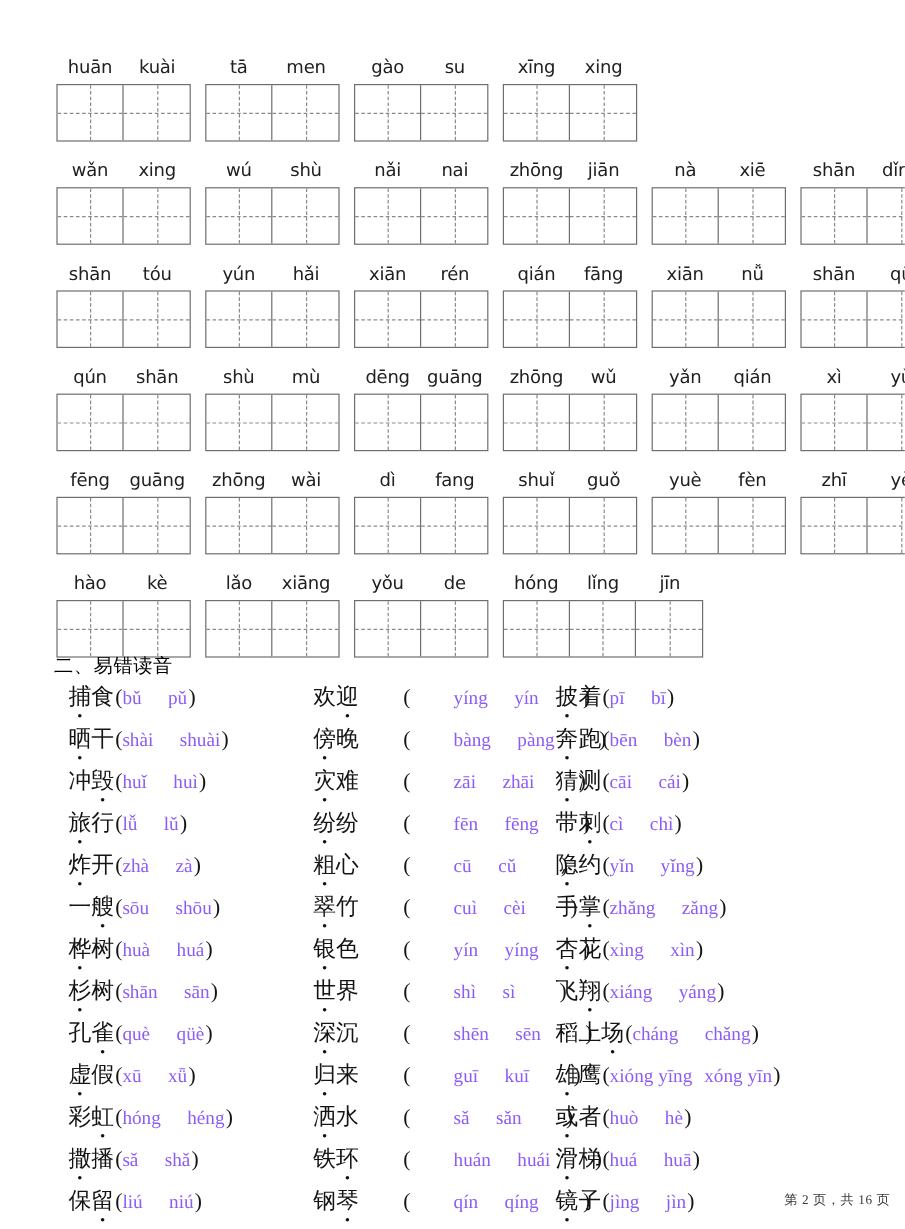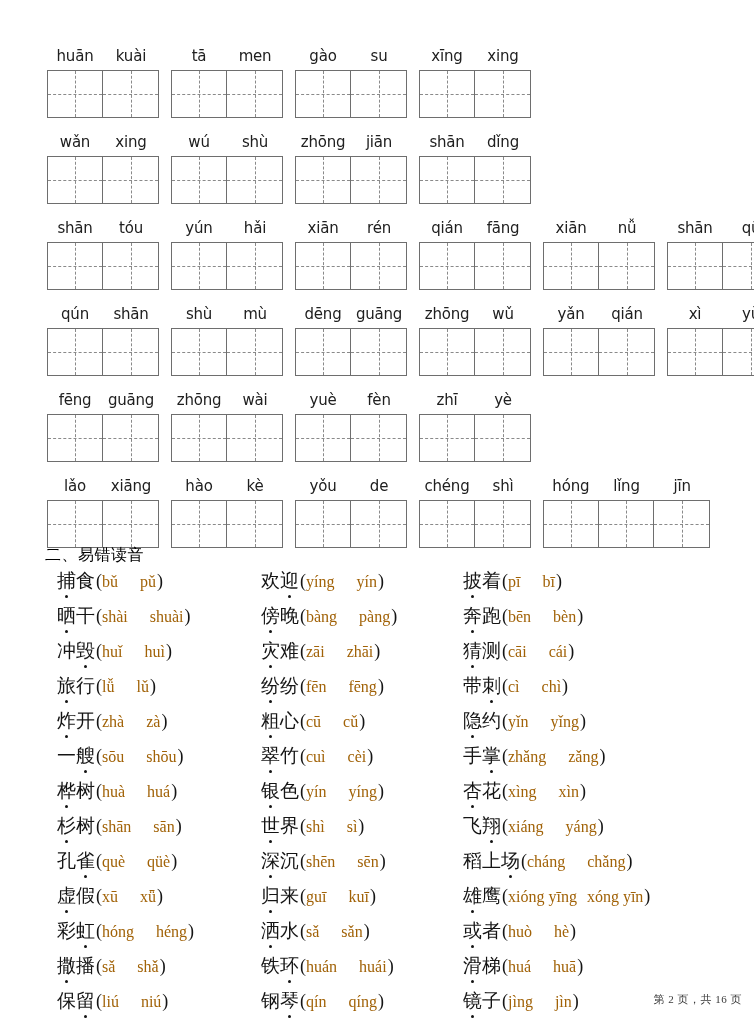--- a/index.html
+++ b/index.html
@@ -130,21 +130,21 @@
     height: 35px;
     align-items: baseline;
   }
   .yc-item {
     display: flex;
     flex-direction: row;
     align-items: baseline;
     white-space: nowrap;
   }
   .yc-col0 { width: 204px; }
-  .yc-col1 { width: 202px; }
+  .yc-col1 { width: 202px; gap: 36px; }
   .yc-col2 { width: auto; }
 
   .hanzi {
     font-family: "DejaVu Serif", "Liberation Serif", serif;
     font-size: 19px;
     color: #141414;
     letter-spacing: 0px;
   }
   .hz {
     position: relative;
@@ -164,21 +164,21 @@
 
   .paren {
     font-family: "Liberation Serif", "DejaVu Serif", serif;
     font-size: 18px;
     color: #141414;
     margin-left: 1px;
   }
   .py-opts {
     font-family: "Liberation Serif", "DejaVu Serif", serif;
     font-size: 16px;
-    color: #a16207;
+    color: #8b5cf6;
     display: inline-block;
   }
   .py-a { display: inline-block; }
   .py-b { display: inline-block; margin-left: 22px; }
   .py-b.tight { margin-left: 10px; }
 
   
   .footer {
     position: absolute;
     right: 12px;
@@ -253,30 +253,50 @@
             <div class="pinyin-syl syl-w">wú</div>
             <div class="pinyin-syl syl-w">shù</div>
           </div>
           <div class="boxes-line">
             <div class="tian-cell"></div>
             <div class="tian-cell"></div>
           </div>
         </div>
         <div class="word-group">
           <div class="pinyin-line">
+            <div class="pinyin-syl syl-w">nǎi</div>
+            <div class="pinyin-syl syl-w">nai</div>
+          </div>
+          <div class="boxes-line">
+            <div class="tian-cell"></div>
+            <div class="tian-cell"></div>
+          </div>
+        </div>
+        <div class="word-group">
+          <div class="pinyin-line">
             <div class="pinyin-syl syl-w">zhōng</div>
             <div class="pinyin-syl syl-w">jiān</div>
           </div>
           <div class="boxes-line">
             <div class="tian-cell"></div>
             <div class="tian-cell"></div>
           </div>
         </div>
         <div class="word-group">
           <div class="pinyin-line">
+            <div class="pinyin-syl syl-w">nà</div>
+            <div class="pinyin-syl syl-w">xiē</div>
+          </div>
+          <div class="boxes-line">
+            <div class="tian-cell"></div>
+            <div class="tian-cell"></div>
+          </div>
+        </div>
+        <div class="word-group">
+          <div class="pinyin-line">
             <div class="pinyin-syl syl-w">shān</div>
             <div class="pinyin-syl syl-w">dǐng</div>
           </div>
           <div class="boxes-line">
             <div class="tian-cell"></div>
             <div class="tian-cell"></div>
           </div>
         </div>
       </div>
       <div class="grid-row">
@@ -419,20 +439,40 @@
             <div class="pinyin-syl syl-w">zhōng</div>
             <div class="pinyin-syl syl-w">wài</div>
           </div>
           <div class="boxes-line">
             <div class="tian-cell"></div>
             <div class="tian-cell"></div>
           </div>
         </div>
         <div class="word-group">
           <div class="pinyin-line">
+            <div class="pinyin-syl syl-w">dì</div>
+            <div class="pinyin-syl syl-w">fang</div>
+          </div>
+          <div class="boxes-line">
+            <div class="tian-cell"></div>
+            <div class="tian-cell"></div>
+          </div>
+        </div>
+        <div class="word-group">
+          <div class="pinyin-line">
+            <div class="pinyin-syl syl-w">shuǐ</div>
+            <div class="pinyin-syl syl-w">guǒ</div>
+          </div>
+          <div class="boxes-line">
+            <div class="tian-cell"></div>
+            <div class="tian-cell"></div>
+          </div>
+        </div>
+        <div class="word-group">
+          <div class="pinyin-line">
             <div class="pinyin-syl syl-w">yuè</div>
             <div class="pinyin-syl syl-w">fèn</div>
           </div>
           <div class="boxes-line">
             <div class="tian-cell"></div>
             <div class="tian-cell"></div>
           </div>
         </div>
         <div class="word-group">
           <div class="pinyin-line">
@@ -441,52 +481,42 @@
           </div>
           <div class="boxes-line">
             <div class="tian-cell"></div>
             <div class="tian-cell"></div>
           </div>
         </div>
       </div>
       <div class="grid-row">
         <div class="word-group">
           <div class="pinyin-line">
+            <div class="pinyin-syl syl-w">hào</div>
+            <div class="pinyin-syl syl-w">kè</div>
+          </div>
+          <div class="boxes-line">
+            <div class="tian-cell"></div>
+            <div class="tian-cell"></div>
+          </div>
+        </div>
+        <div class="word-group">
+          <div class="pinyin-line">
             <div class="pinyin-syl syl-w">lǎo</div>
             <div class="pinyin-syl syl-w">xiāng</div>
           </div>
           <div class="boxes-line">
             <div class="tian-cell"></div>
             <div class="tian-cell"></div>
           </div>
         </div>
         <div class="word-group">
           <div class="pinyin-line">
-            <div class="pinyin-syl syl-w">hào</div>
-            <div class="pinyin-syl syl-w">kè</div>
-          </div>
-          <div class="boxes-line">
-            <div class="tian-cell"></div>
-            <div class="tian-cell"></div>
-          </div>
-        </div>
-        <div class="word-group">
-          <div class="pinyin-line">
             <div class="pinyin-syl syl-w">yǒu</div>
             <div class="pinyin-syl syl-w">de</div>
-          </div>
-          <div class="boxes-line">
-            <div class="tian-cell"></div>
-            <div class="tian-cell"></div>
-          </div>
-        </div>
-        <div class="word-group">
-          <div class="pinyin-line">
-            <div class="pinyin-syl syl-w">chéng</div>
-            <div class="pinyin-syl syl-w">shì</div>
           </div>
           <div class="boxes-line">
             <div class="tian-cell"></div>
             <div class="tian-cell"></div>
           </div>
         </div>
         <div class="word-group">
           <div class="pinyin-line">
             <div class="pinyin-syl syl-w">hóng</div>
             <div class="pinyin-syl syl-w">lǐng</div>

